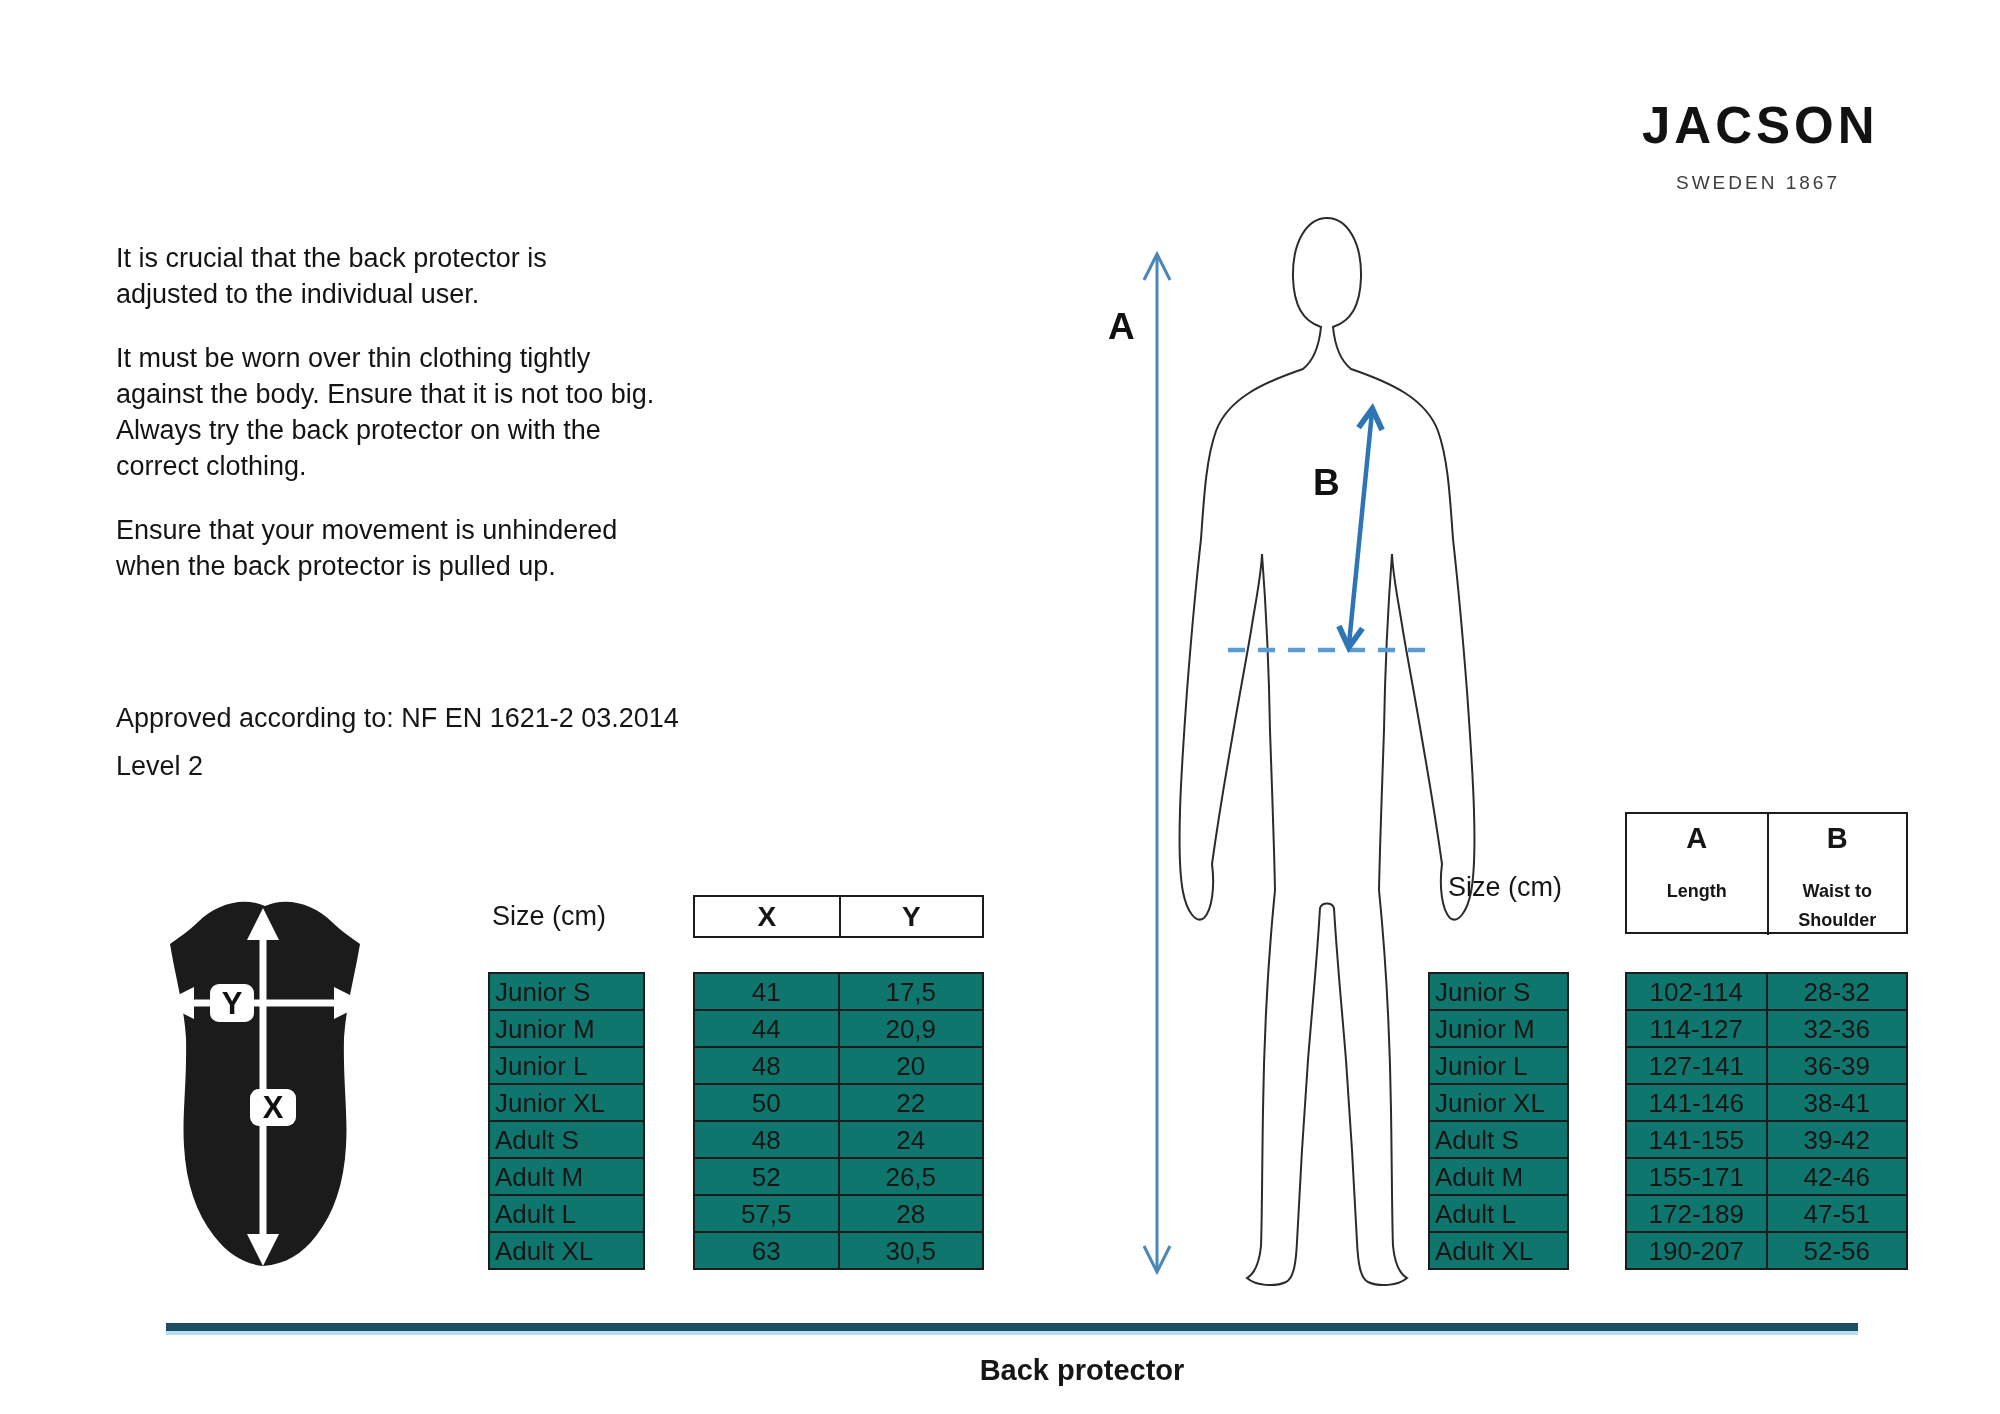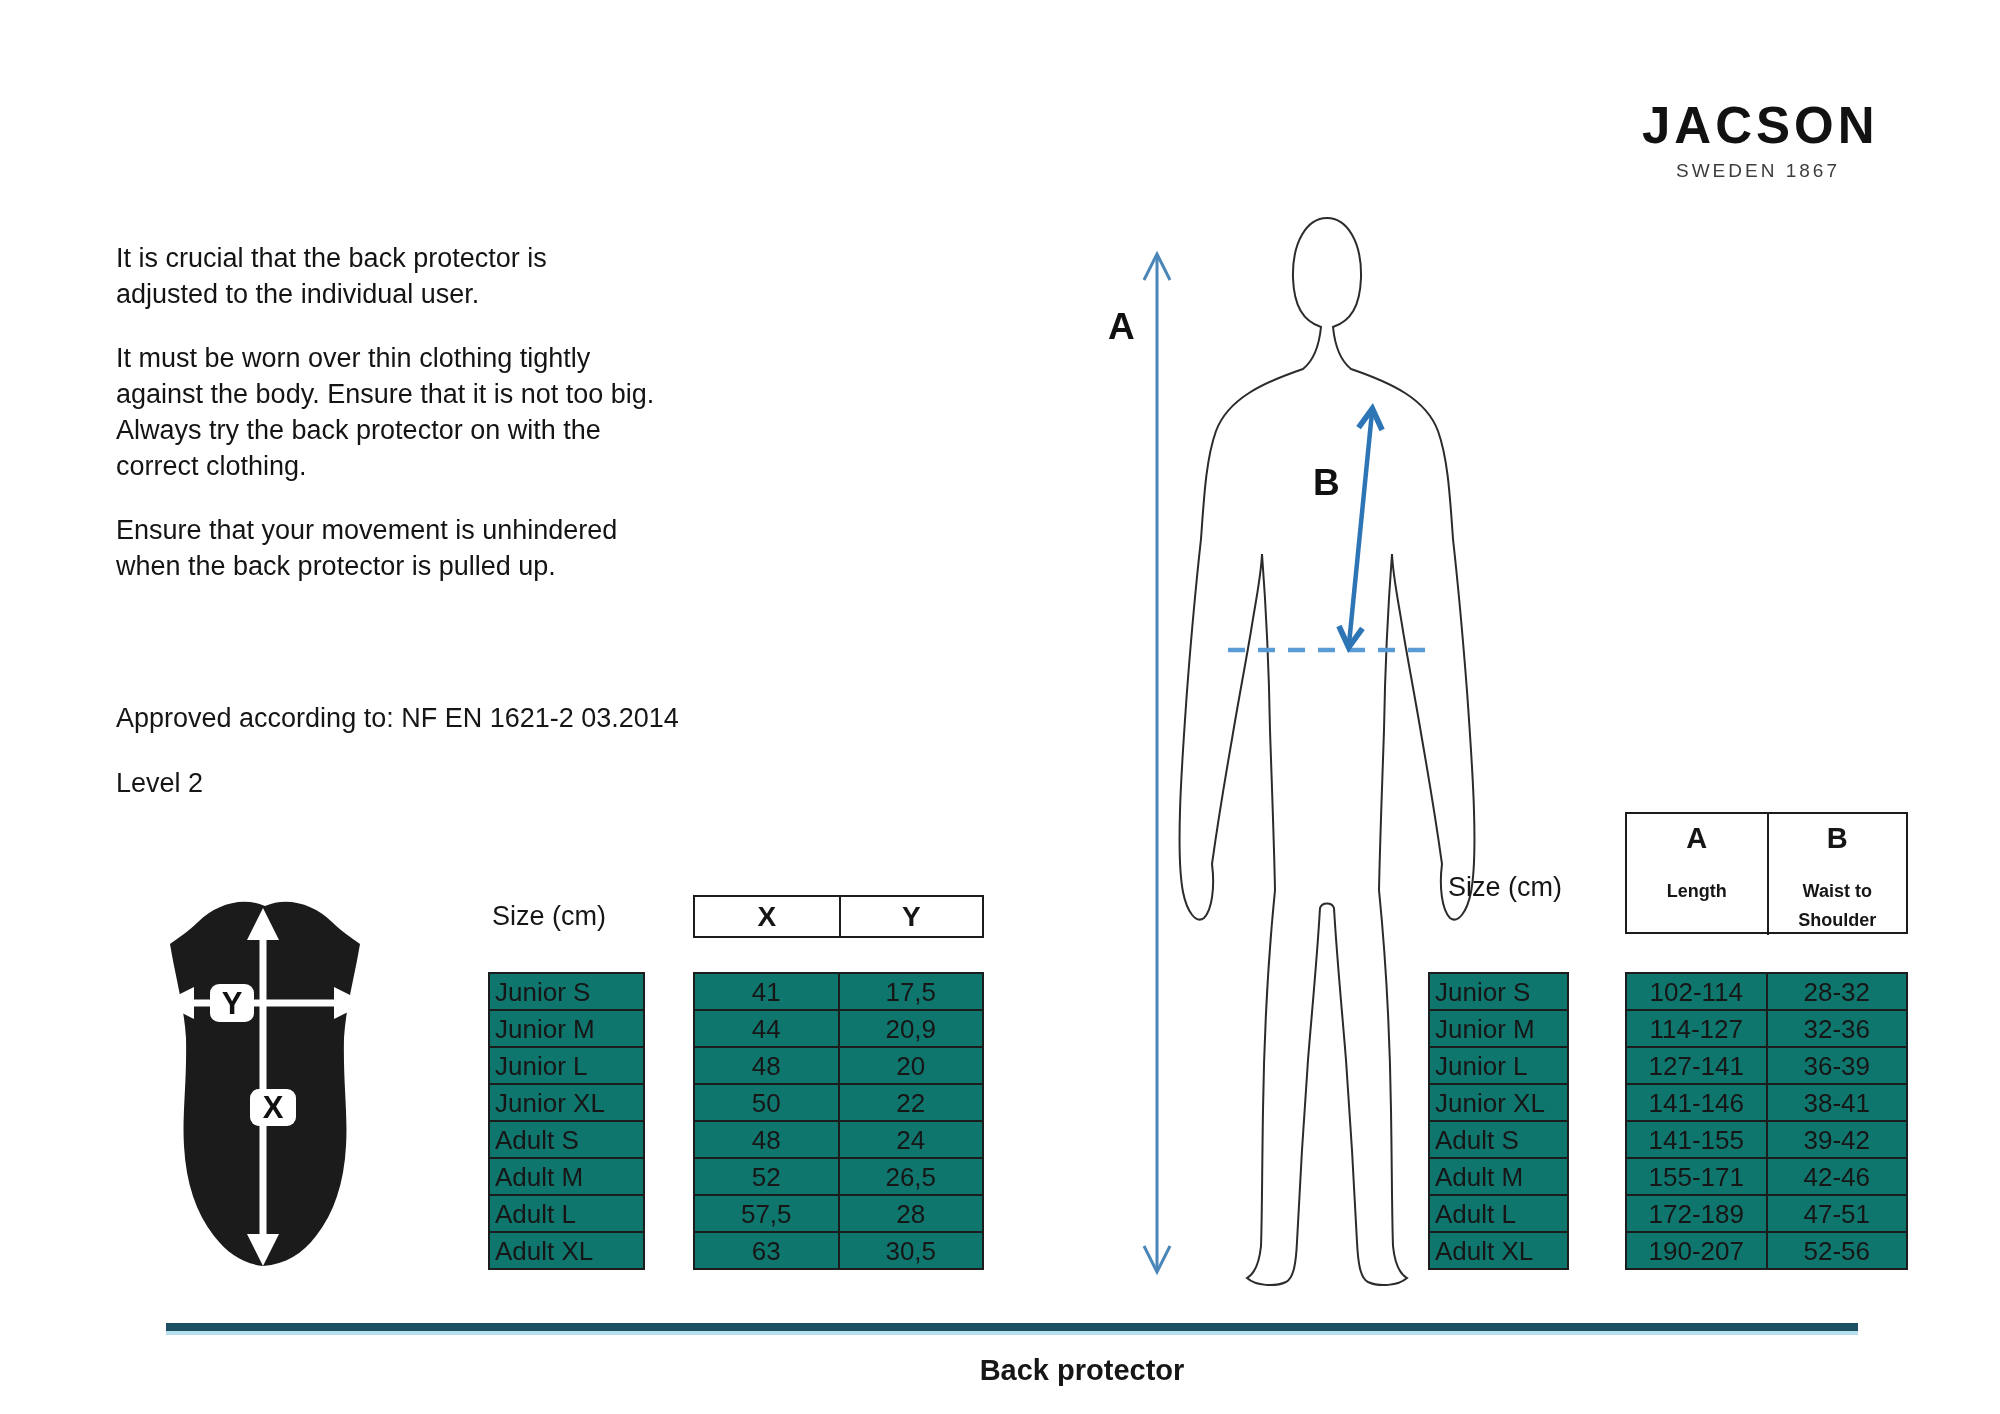--- a/index.html
+++ b/index.html
@@ -15,34 +15,34 @@
   .abs{position:absolute;}
 
   
   .logo{left:1642px;top:100px;width:232px;text-align:center;}
   .logo-name{
     font-size:51px;font-weight:bold;letter-spacing:4px;
     color:#121212;line-height:1;
   }
   .logo-tag{
     font-size:19px;letter-spacing:3px;color:#3d3d3d;
-    margin-top:10px;line-height:1;
+    margin-top:22px;line-height:1;
   }
 
   
   .instructions{left:116px;top:240px;width:640px;}
   .instructions p{
     margin:0 0 28px 0;
     font-size:27px;line-height:36px;
     white-space:pre-line;
     color:#141414;
   }
   .approval{left:116px;top:700px;width:640px;}
   .approval-line1{font-size:27px;line-height:36px;}
-  .approval-line2{font-size:27px;line-height:36px;margin-top:29px;}
+  .approval-line2{font-size:27px;line-height:36px;margin-top:12px;}
 
   
   .meas-label{font-size:37px;font-weight:bold;color:#111;line-height:1;}
   .label-a{left:1108px;top:308px;}
   .label-b{left:1313px;top:464px;}
   .size-label{font-size:27px;color:#161616;line-height:1;}
   .size-label-left{left:492px;top:903px;}
   .size-label-right{left:1448px;top:874px;}
 
   

